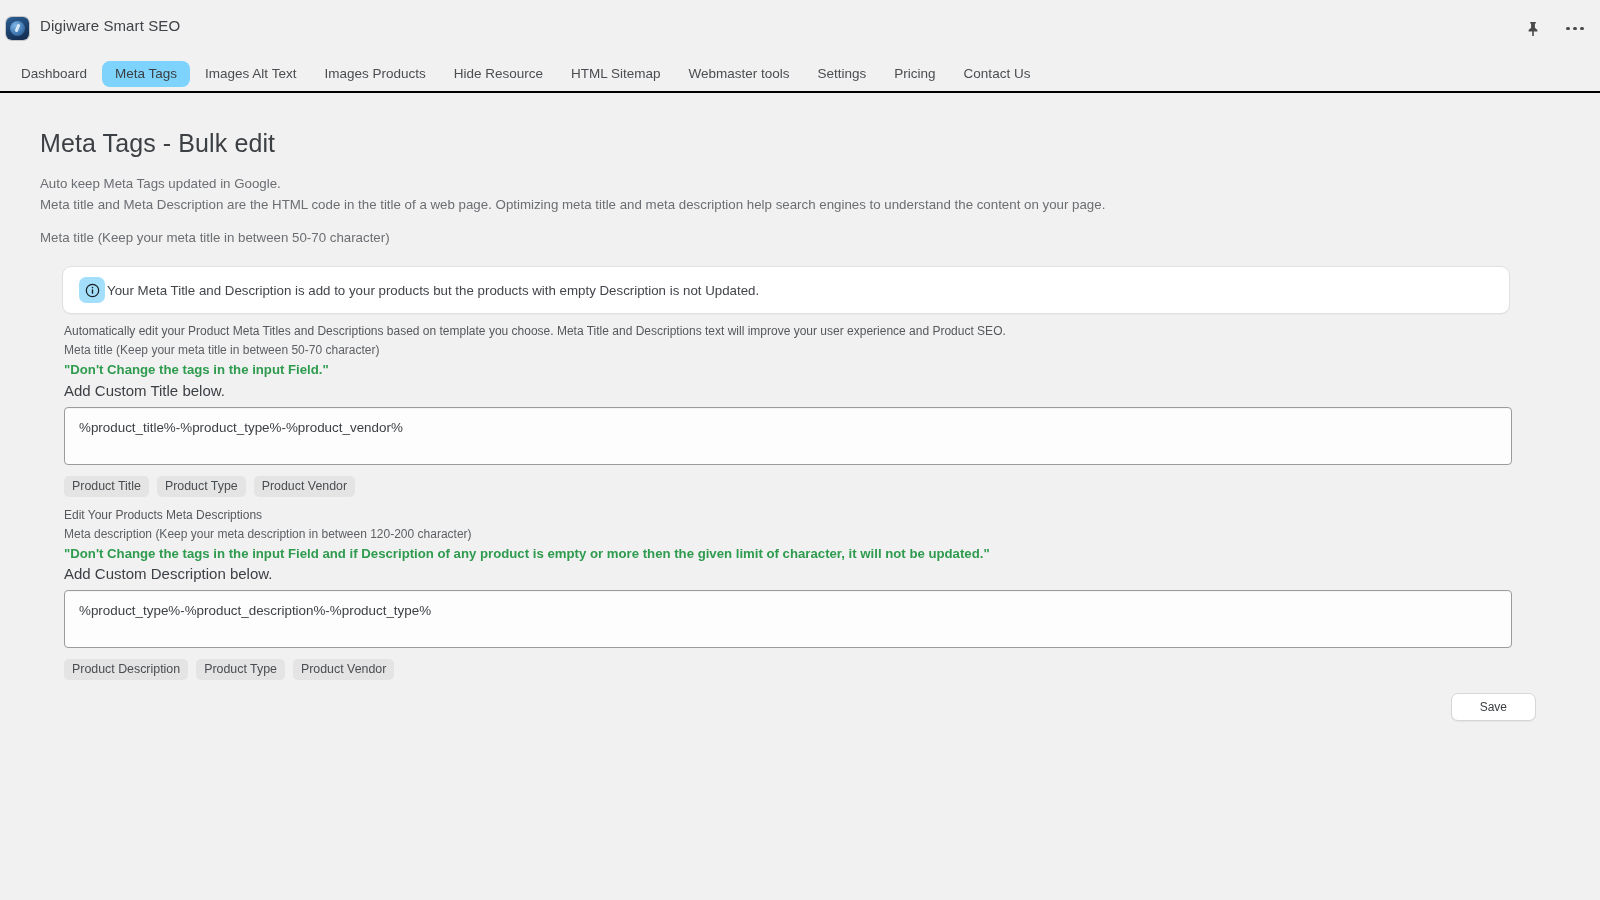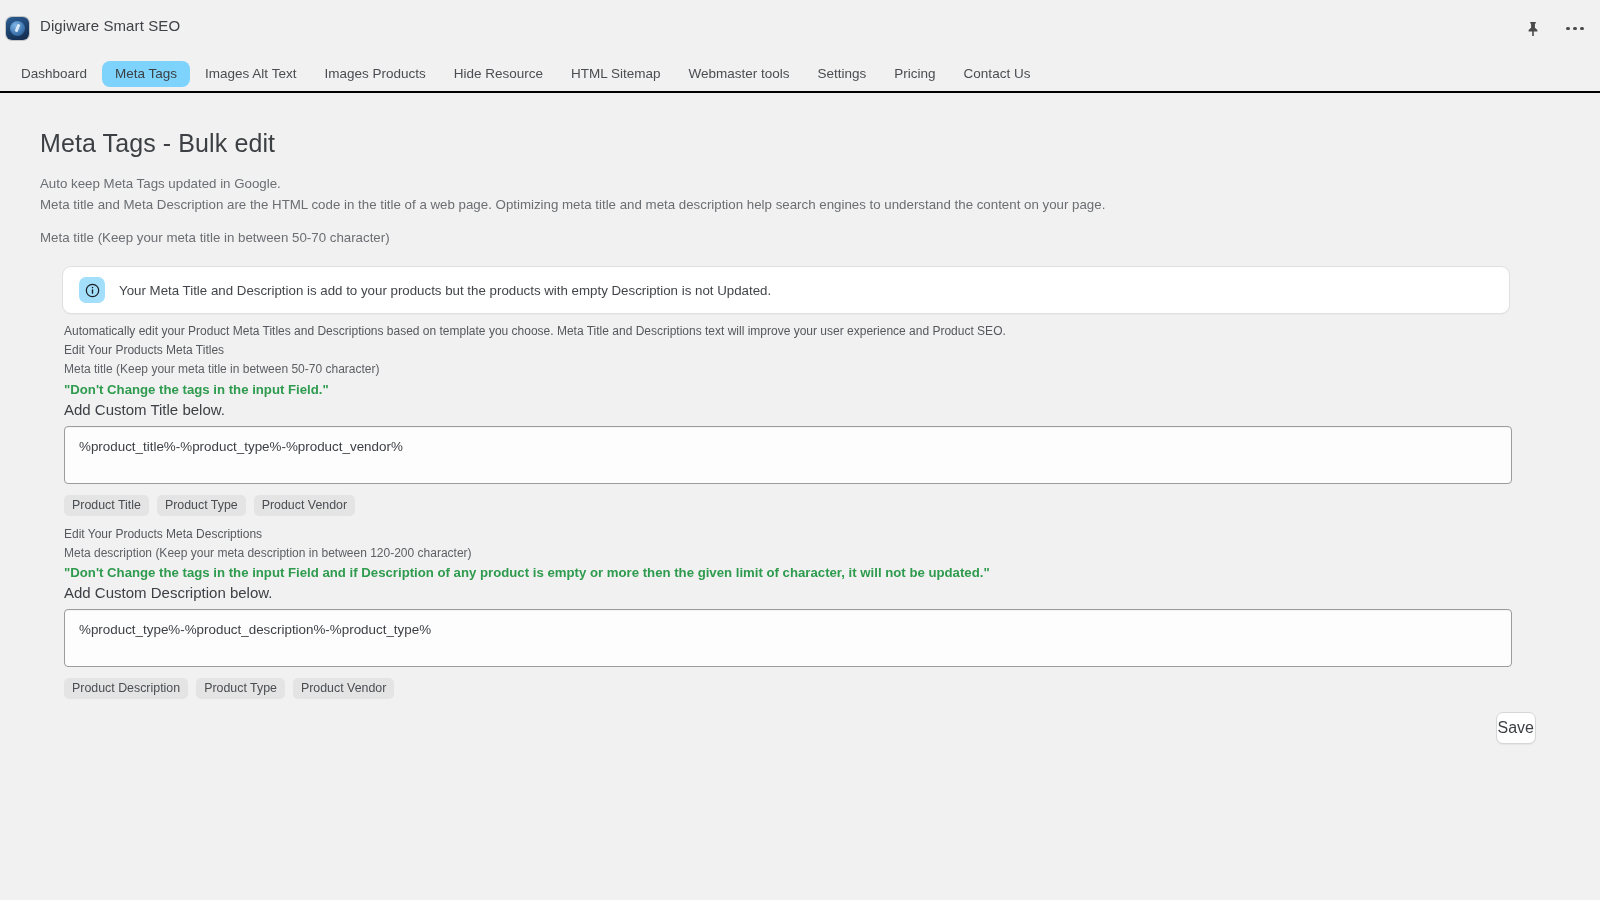--- a/index.html
+++ b/index.html
@@ -116,21 +116,21 @@
 
   .banner-wrap { padding: 18px 90px 0 22px; }
   .banner {
     background: #FFFFFF;
     border: 1px solid #E0E0E0;
     border-radius: 9px;
     height: 48px;
     display: flex;
     align-items: center;
     padding: 0 16px;
-    gap: 14px;
+    gap: 2px;
     box-shadow: 0 1px 1px rgba(0,0,0,0.03);
   }
   .banner-icon {
     width: 26px; height: 26px;
     border-radius: 7px;
     background: #A3DFFA;
     display: flex; align-items: center; justify-content: center;
     flex: none;
   }
   .banner-text {
@@ -192,23 +192,23 @@
     width: 1472px;
     display: flex;
     justify-content: flex-end;
     margin-top: 13px;
   }
   .save-btn {
     background: #FFFFFF;
     border: 1px solid #D6D6D6;
     border-radius: 7px;
     font-family: "Liberation Sans", sans-serif;
-    font-size: 16px;
-    color: #3c3f43;
-    padding: 6px 1px;
+    font-size: 12px;
+    color: #3c3f43;
+    padding: 6px 28px;
     cursor: pointer;
     box-shadow: 0 1px 1px rgba(0,0,0,0.05);
   }
 </style>
 </head>
 <body>
 
 <div class="topbar">
   <div class="brand">
     <div class="app-logo"></div>
@@ -262,21 +262,20 @@
         </svg>
       </div>
       <div class="banner-text">Your Meta Title and Description is add to your products but the products with empty Description is not Updated.</div>
     </div>
   </div>
 
   <div class="body-block">
 
     <div class="small-line">Automatically edit your Product Meta Titles and Descriptions based on template you choose. Meta Title and Descriptions text will improve your user experience and Product SEO.</div>
 
-    <div class="small-line">Edit Your Products Meta Titles</div>
     <div class="small-line muted">Meta title (Keep your meta title in between 50-70 character)</div>
     <div class="green">"Don't Change the tags in the input Field."</div>
     <div class="field-label">Add Custom Title below.</div>
 
     <textarea class="custom-box" placeholder="%product_title%-%product_type%-%product_vendor%" style="">%product_title%-%product_type%-%product_vendor%</textarea>
 
     <div class="chips">
       <span class="chip">Product Title</span>
       <span class="chip">Product Type</span>
       <span class="chip">Product Vendor</span>

